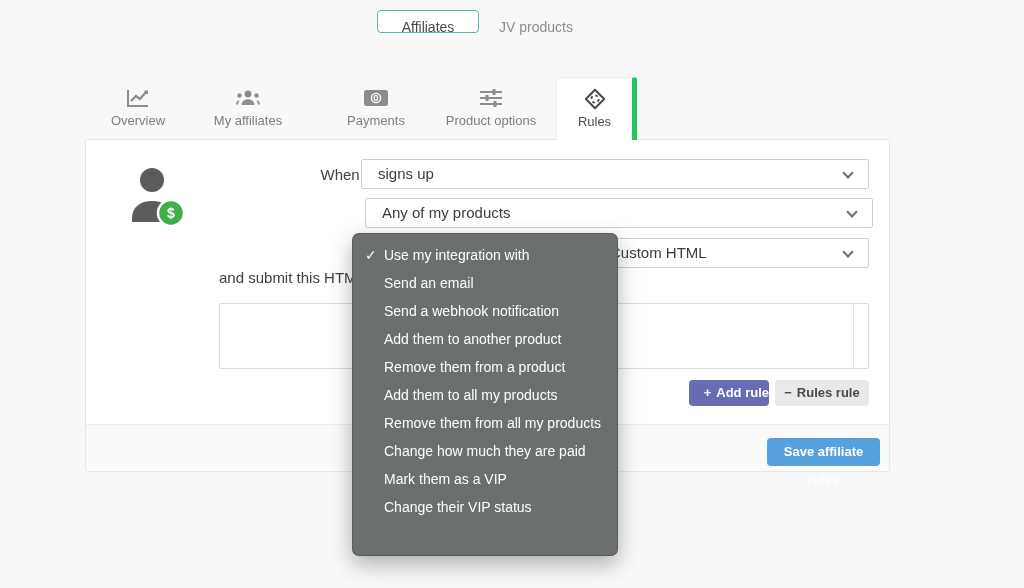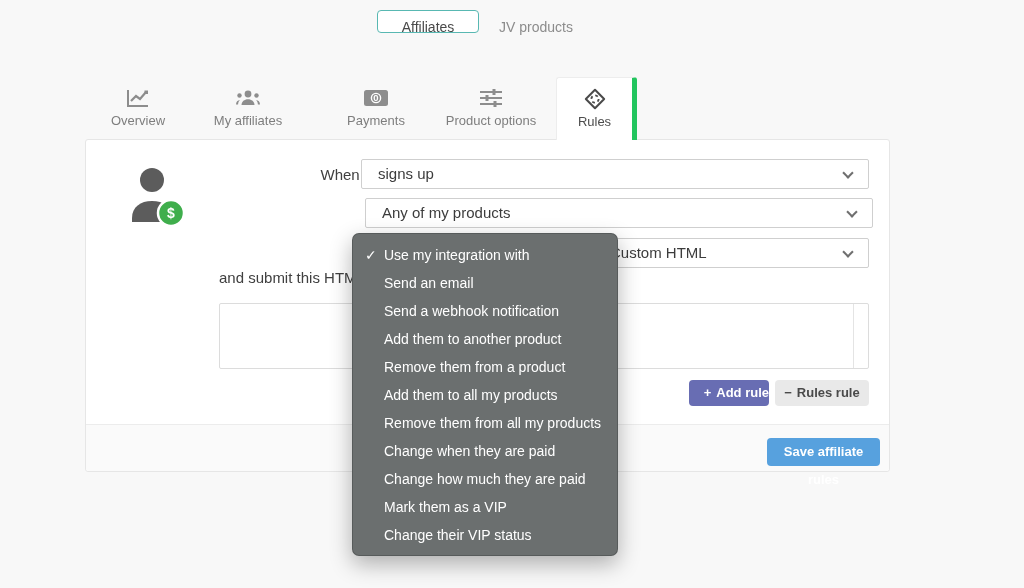--- a/index.html
+++ b/index.html
@@ -240,19 +240,18 @@
     <div class="menu-item">
       <span class="check">✓</span>
       <span>Use my integration with</span>
     </div>
     <div class="menu-item"><span>Send an email</span></div>
     <div class="menu-item"><span>Send a webhook notification</span></div>
     <div class="menu-item"><span>Add them to another product</span></div>
     <div class="menu-item"><span>Remove them from a product</span></div>
     <div class="menu-item"><span>Add them to all my products</span></div>
     <div class="menu-item"><span>Remove them from all my products</span></div>
-    <div class="menu-item"><span>Change when they are paid</span></div>
     <div class="menu-item"><span>Change how much they are paid</span></div>
     <div class="menu-item"><span>Mark them as a VIP</span></div>
     <div class="menu-item"><span>Change their VIP status</span></div>
   </div>
 
 </div>
 
 </body></html>

